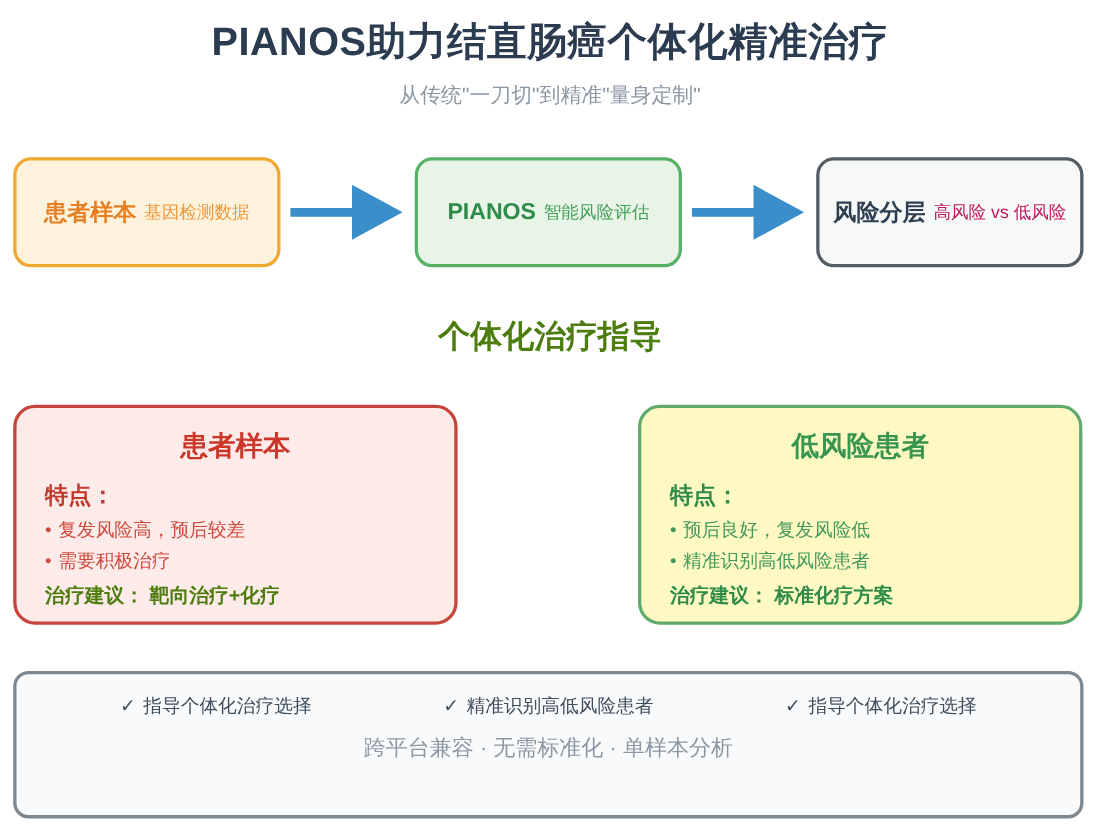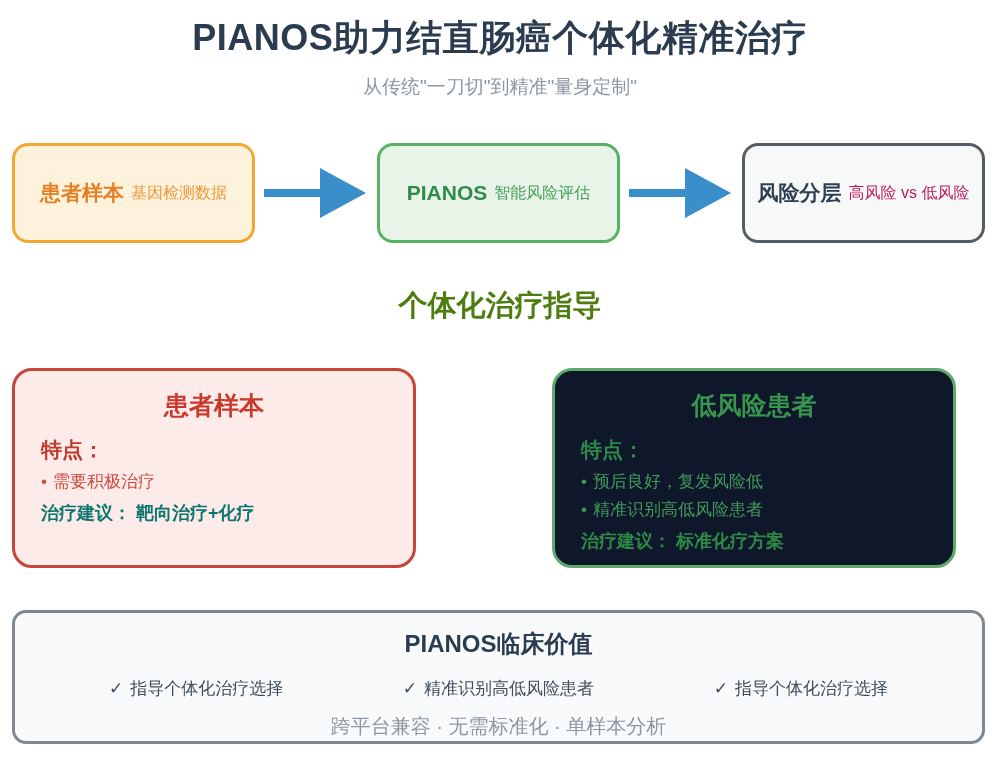--- a/index.html
+++ b/index.html
@@ -49,34 +49,34 @@
     position:absolute; top:286px; left:0; right:0;
     text-align:center; font-size:29px; font-weight:bold; color:#4d7c0f;
   }
 
   
   .risk-card {
     position:absolute; top:368px; width:404px; height:200px;
     border:3px solid; border-radius:20px; padding:14px 26px 0 26px;
   }
   .card-red   { left:12px;  border-color:#c6453a; background:#fcebe8; }
-  .card-green { left:552px; border-color:#61aa6e; background:#0f172a; }
+  .card-green { left:580px; border-color:#61aa6e; background:#fef9c3; }
   .risk-card .rc-title { text-align:center; font-size:25px; font-weight:bold; margin:4px 0 14px 0; }
   .card-red   .rc-title { color:#cb372b; }
   .card-green .rc-title { color:#38964e; }
   .risk-card .rc-label { font-size:21px; font-weight:bold; margin:6px 0 6px 0; }
   .card-red   .rc-label { color:#c0392b; }
   .card-green .rc-label { color:#2e8b47; }
   .risk-card ul { list-style:none; margin:2px 0 8px 0; }
   .risk-card li { font-size:17px; margin:5px 0; }
   .card-red   li { color:#cd4a3e; }
   .card-green li { color:#41995b; }
   .risk-card li .bullet { margin-right:6px; }
   .risk-card .rc-rec { font-size:18px; font-weight:bold; margin-top:8px; }
-  .card-red   .rc-rec { color:#0f766e; }
+  .card-red   .rc-rec { color:#4d7c0f; }
   .card-green .rc-rec { color:#2e8b47; }
 
   
   .value-card {
     position:absolute; left:12px; top:610px; width:973px; height:134px;
     border:3px solid #7e8890; border-radius:14px; background:#f9fafb;
   }
   .vc-title { text-align:center; font-size:24px; font-weight:bold; color:#2b3c50; margin-top:15px; }
   .vc-items { display:flex; margin-top:17px; padding:0 30px; }
   .vc-item  { flex:1; text-align:center; font-size:17px; color:#3e4d5c; }
@@ -123,37 +123,37 @@
     </div>
 
   </div>
 
   <div class="section-heading">个体化治疗指导</div>
 
   <div class="risk-card card-red">
     <div class="rc-title">患者样本</div>
     <div class="rc-label">特点：</div>
     <ul>
+      <li><span class="bullet">•</span><span>复发风险高，预后较差</span></li>
       <li><span class="bullet">•</span><span>需要积极治疗</span></li>
     </ul>
     <div class="rc-rec">治疗建议： 靶向治疗+化疗</div>
   </div>
 
   <div class="risk-card card-green">
     <div class="rc-title">低风险患者</div>
     <div class="rc-label">特点：</div>
     <ul>
       <li><span class="bullet">•</span><span>预后良好，复发风险低</span></li>
       <li><span class="bullet">•</span><span>精准识别高低风险患者</span></li>
     </ul>
     <div class="rc-rec">治疗建议： 标准化疗方案</div>
   </div>
 
   <div class="value-card">
-    <div class="vc-title">PIANOS临床价值</div>
     <div class="vc-items">
       <div class="vc-item"><span class="check">✓</span><span>指导个体化治疗选择</span></div>
       <div class="vc-item"><span class="check">✓</span><span>精准识别高低风险患者</span></div>
       <div class="vc-item"><span class="check">✓</span><span>指导个体化治疗选择</span></div>
     </div>
     <div class="vc-tagline">跨平台兼容 · 无需标准化 · 单样本分析</div>
   </div>
 
 </div>
 

